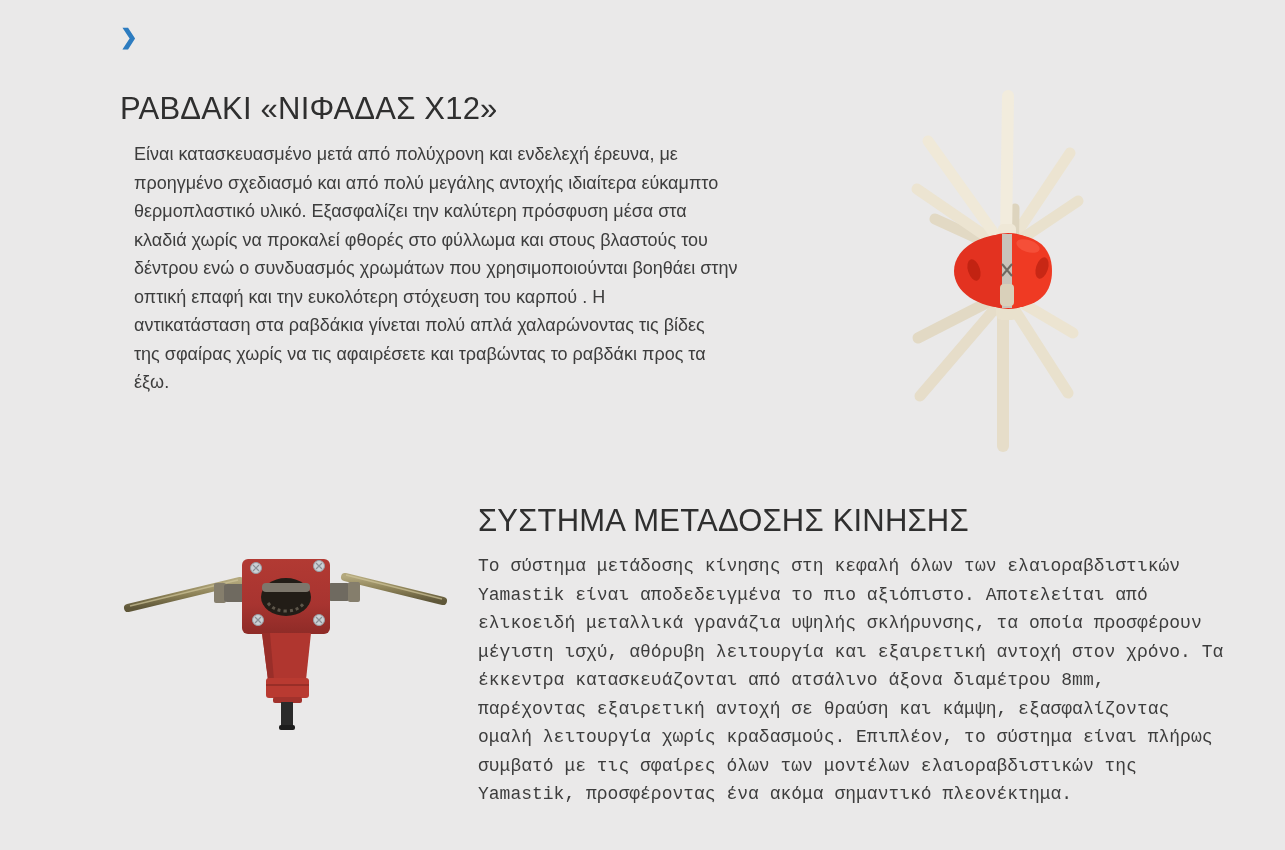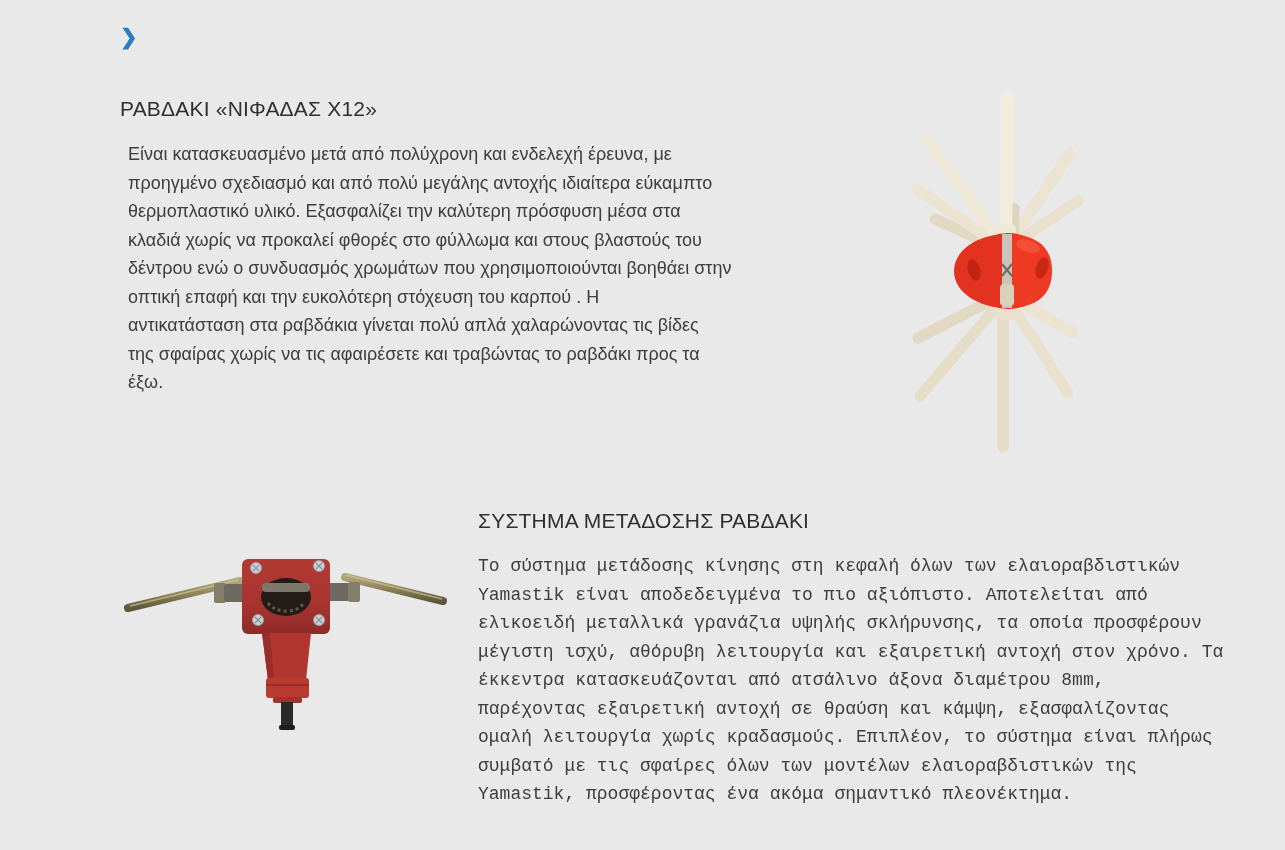--- a/index.html
+++ b/index.html
@@ -19,34 +19,34 @@
     margin:0;
   }
   .main-heading .chevron{
     color:#2d7cc0;font-size:21px;font-weight:bold;
     transform:translateY(1px);
   }
 
   .section-title{
     position:absolute;
     margin:0;
-    font-size:21px;font-weight:400;line-height:30px;
+    font-size:31px;font-weight:400;line-height:30px;
     color:#2f2f2f;letter-spacing:.2px;
   }
   .title-1{left:120px;top:94px;}
   .title-2{left:478px;top:506px;}
 
   .body-text{
     position:absolute;
     margin:0;
     font-size:18px;line-height:28.5px;
     color:#3d3d3d;
     white-space:pre-line;
   }
-  .body-1{left:128px;top:140px;width:760px;}
+  .body-1{left:134px;top:140px;width:760px;}
   .body-2{left:478px;top:552px;width:760px;font-family:Liberation Mono, monospace;}
 
   .img-1{position:absolute;left:858px;top:88px;width:300px;height:370px;}
   .img-2{position:absolute;left:90px;top:535px;width:380px;height:300px;}
   .img-1 svg,.img-2 svg{display:block;width:100%;height:100%;}
 </style>
 </head>
 <body>
 
 <div class="page">
@@ -151,21 +151,21 @@
 
       <rect x="176" y="143" width="43" height="20" rx="3" fill="#b93a31"></rect>
       <path d="M176,150 L219,150" stroke="#8f2b25" stroke-width="1.5"></path>
       <rect x="183" y="162" width="29" height="6" rx="2" fill="#a2322c"></rect>
 
       <rect x="191" y="167" width="12" height="26" fill="#2a2a2a"></rect>
       <rect x="189" y="190" width="16" height="5" rx="2" fill="#1d1d1d"></rect>
     </svg>
   </div>
 
-  <h3 class="section-title title-2">ΣΥΣΤΗΜΑ ΜΕΤΑΔΟΣΗΣ ΡΑΒΔΑΚΙ</h3>
+  <h3 class="section-title title-2">ΣΥΣΤΗΜΑ ΜΕΤΑΔΟΣΗΣ ΚΙΝΗΣΗΣ</h3>
   <p class="body-text body-2">Το σύστημα μετάδοσης κίνησης στη κεφαλή όλων των ελαιοραβδιστικών
 Yamastik είναι αποδεδειγμένα το πιο αξιόπιστο. Αποτελείται από
 ελικοειδή μεταλλικά γρανάζια υψηλής σκλήρυνσης, τα οποία προσφέρουν
 μέγιστη ισχύ, αθόρυβη λειτουργία και εξαιρετική αντοχή στον χρόνο. Τα
 έκκεντρα κατασκευάζονται από ατσάλινο άξονα διαμέτρου 8mm,
 παρέχοντας εξαιρετική αντοχή σε θραύση και κάμψη, εξασφαλίζοντας
 ομαλή λειτουργία χωρίς κραδασμούς. Επιπλέον, το σύστημα είναι πλήρως
 συμβατό με τις σφαίρες όλων των μοντέλων ελαιοραβδιστικών της
 Yamastik, προσφέροντας ένα ακόμα σημαντικό πλεονέκτημα.</p>
 

